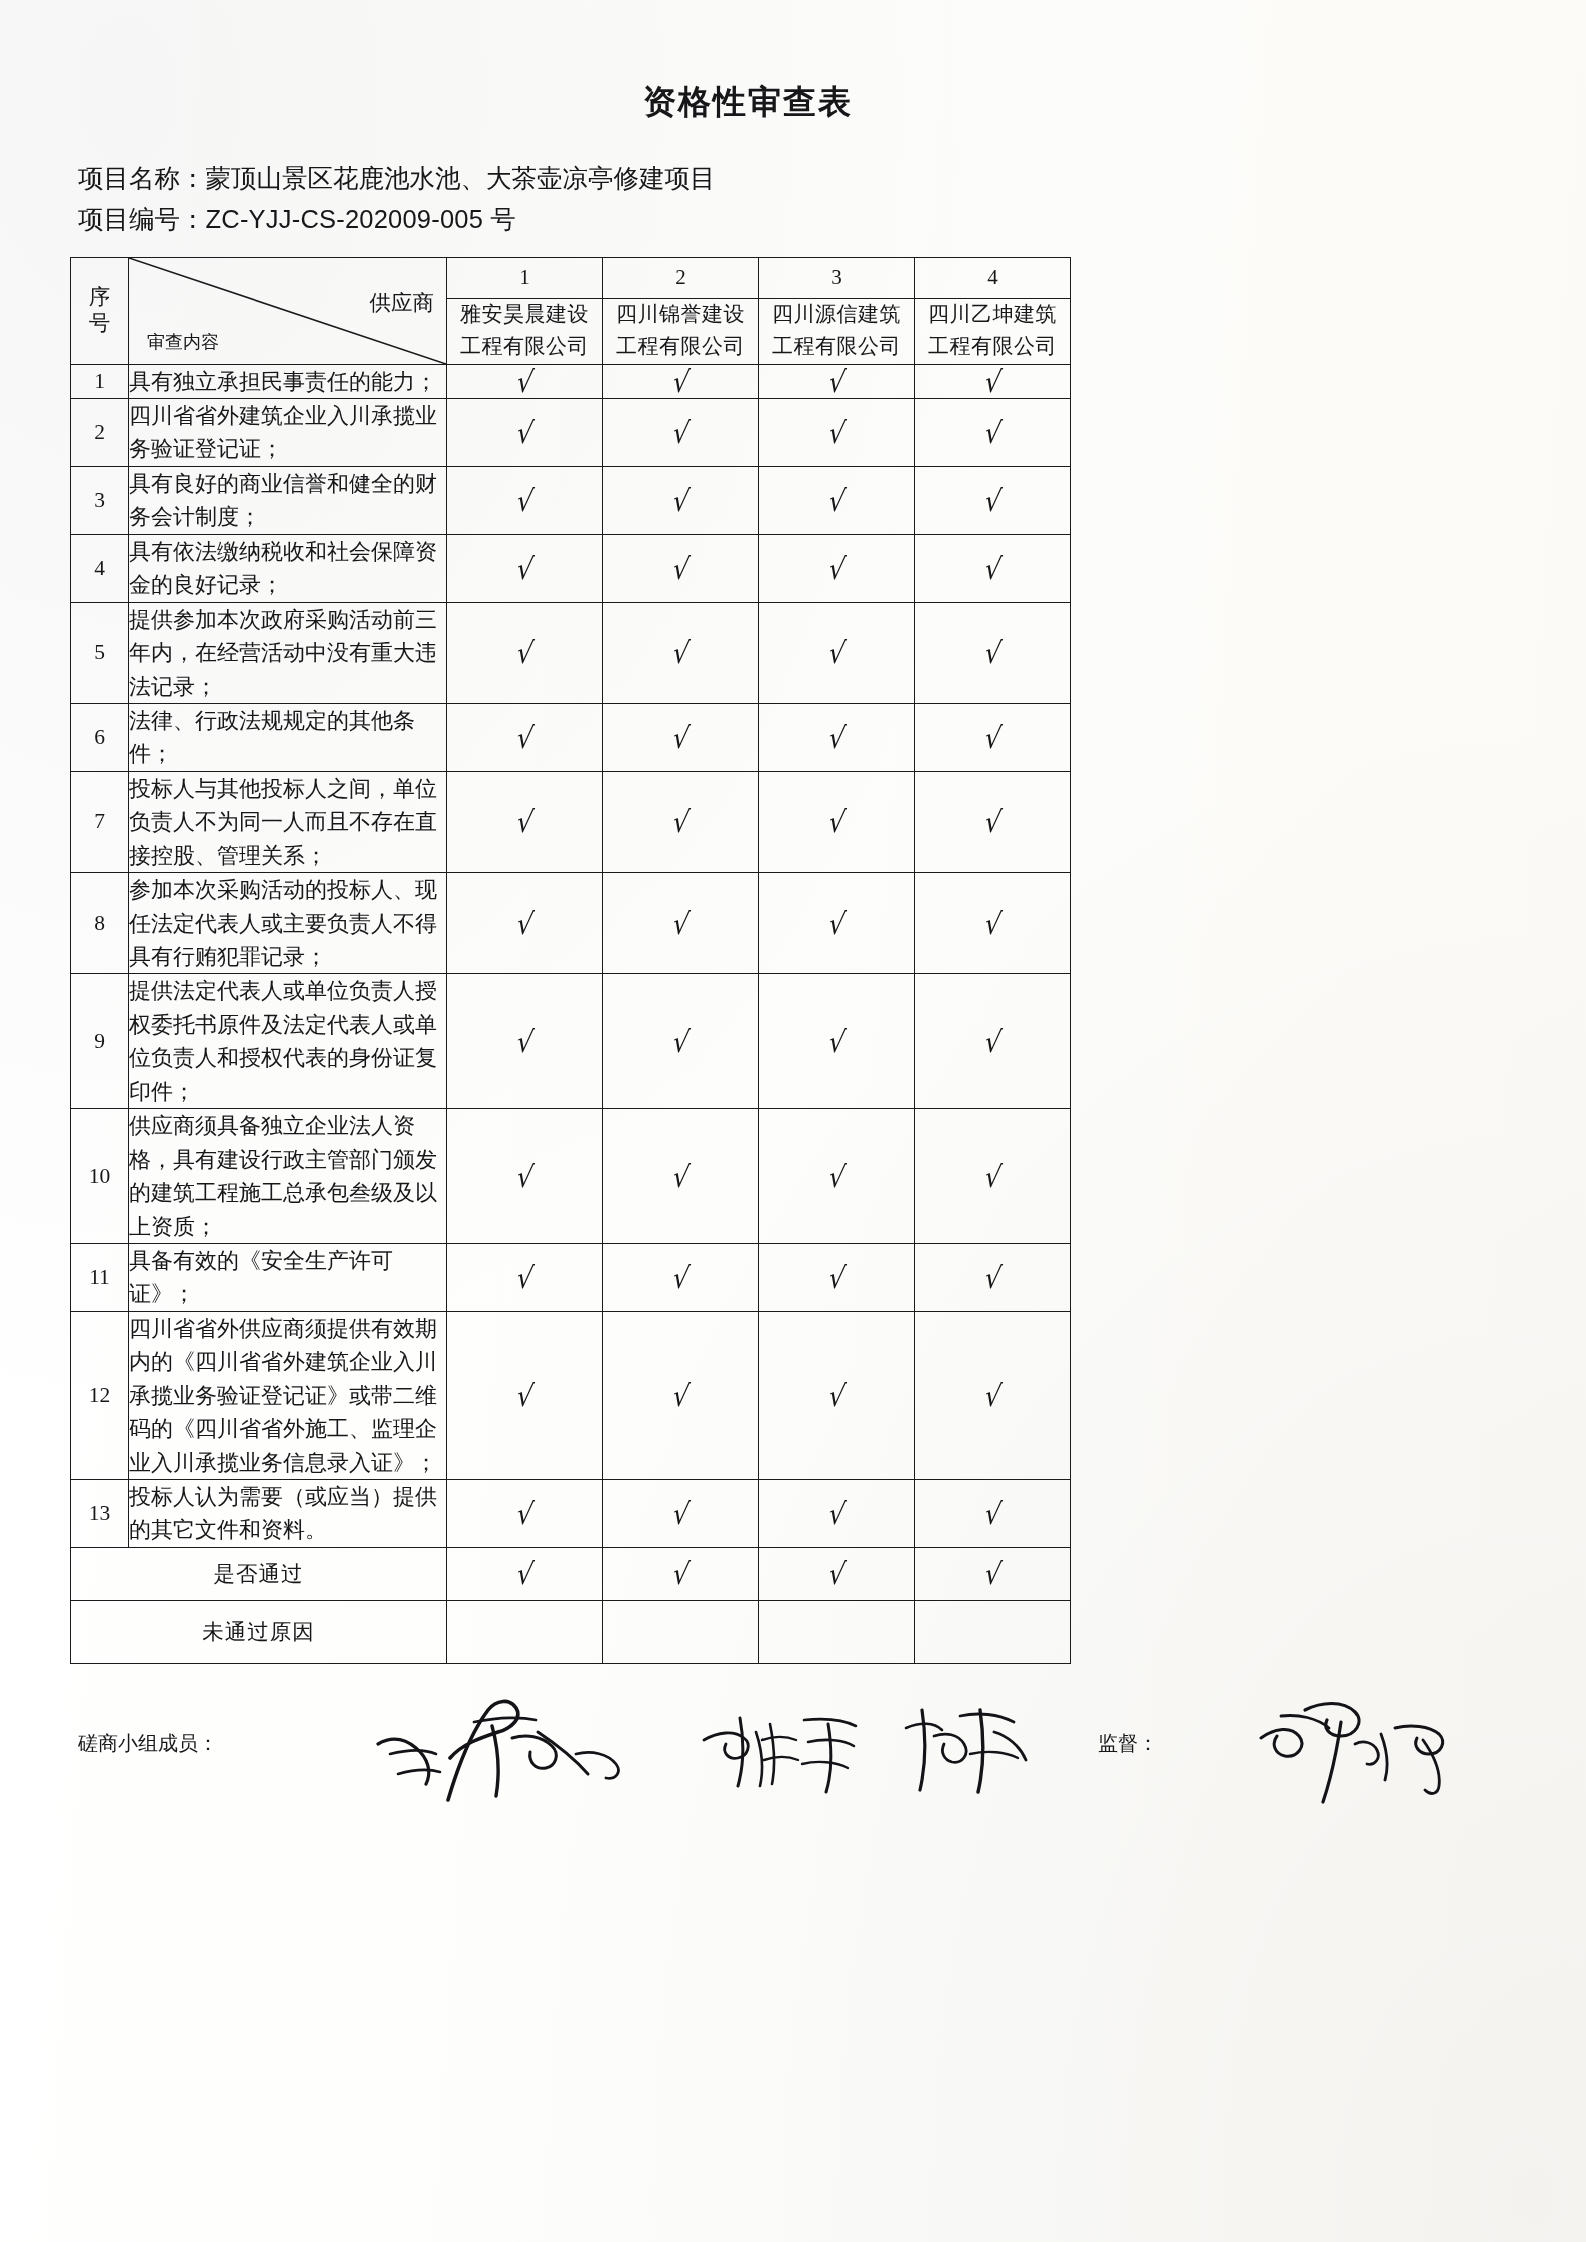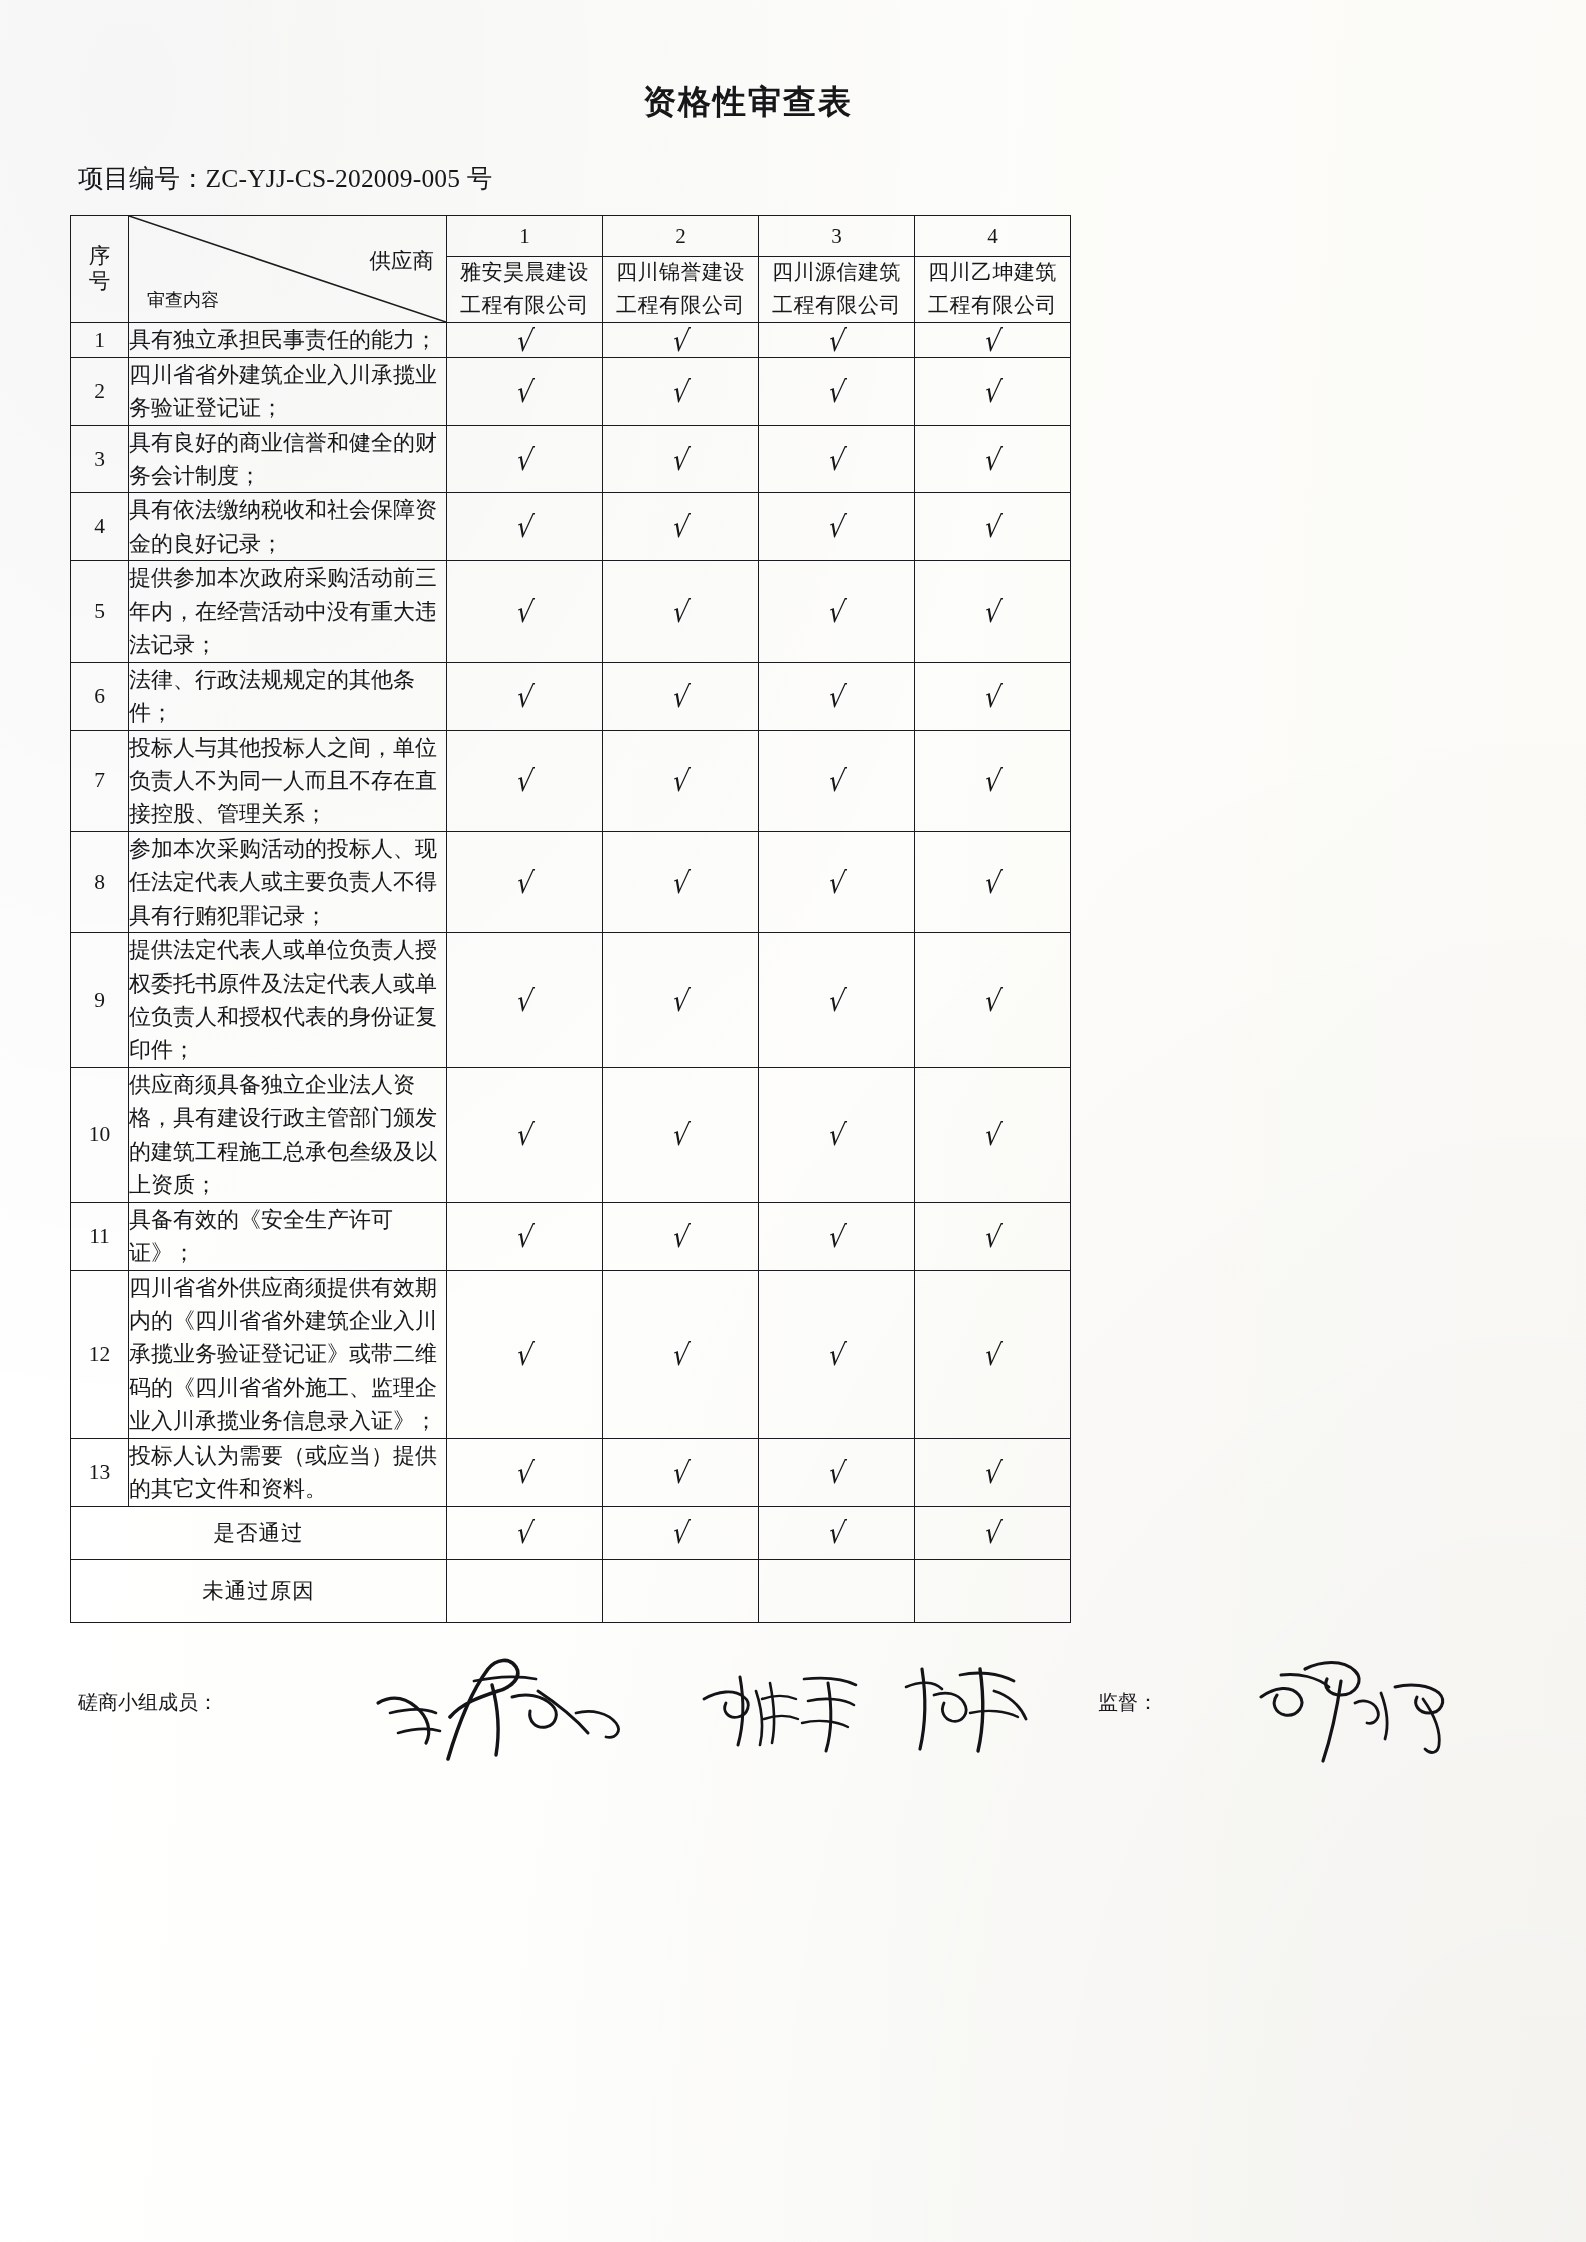--- a/index.html
+++ b/index.html
@@ -44,21 +44,21 @@
   }
 
   .meta {
     margin-top: 34px;
     font-size: 25.5px;
     line-height: 1.58;
     padding-left: 8px;
   }
   .meta .line { white-space: nowrap; }
   .meta .code {
-    font-family: Liberation Serif, serif;
+    font-family: Liberation Sans, sans-serif;
     letter-spacing: 0.2px;
   }
 
   table.review {
     margin-top: 16px;
     border-collapse: collapse;
     width: 1000px;
     table-layout: fixed;
     font-size: 21.5px;
   }
@@ -193,20 +193,21 @@
 <body>
 
 <div class="page">
   <div class="scan-tint"></div>
 
   <div class="content">
 
     <div class="doc-title">资格性审查表</div>
 
     <div class="meta">
+      <div class="line"><span>项目名称：</span><span>蒙顶山景区花鹿池水池、大茶壶凉亭修建项目</span></div>
       <div class="line"><span>项目编号：</span><span class="code">ZC-YJJ-CS-202009-005 号</span></div>
     </div>
 
     <table class="review">
       <colgroup>
         <col class="col-no">
         <col class="col-item">
         <col class="col-sup">
         <col class="col-sup">
         <col class="col-sup">

